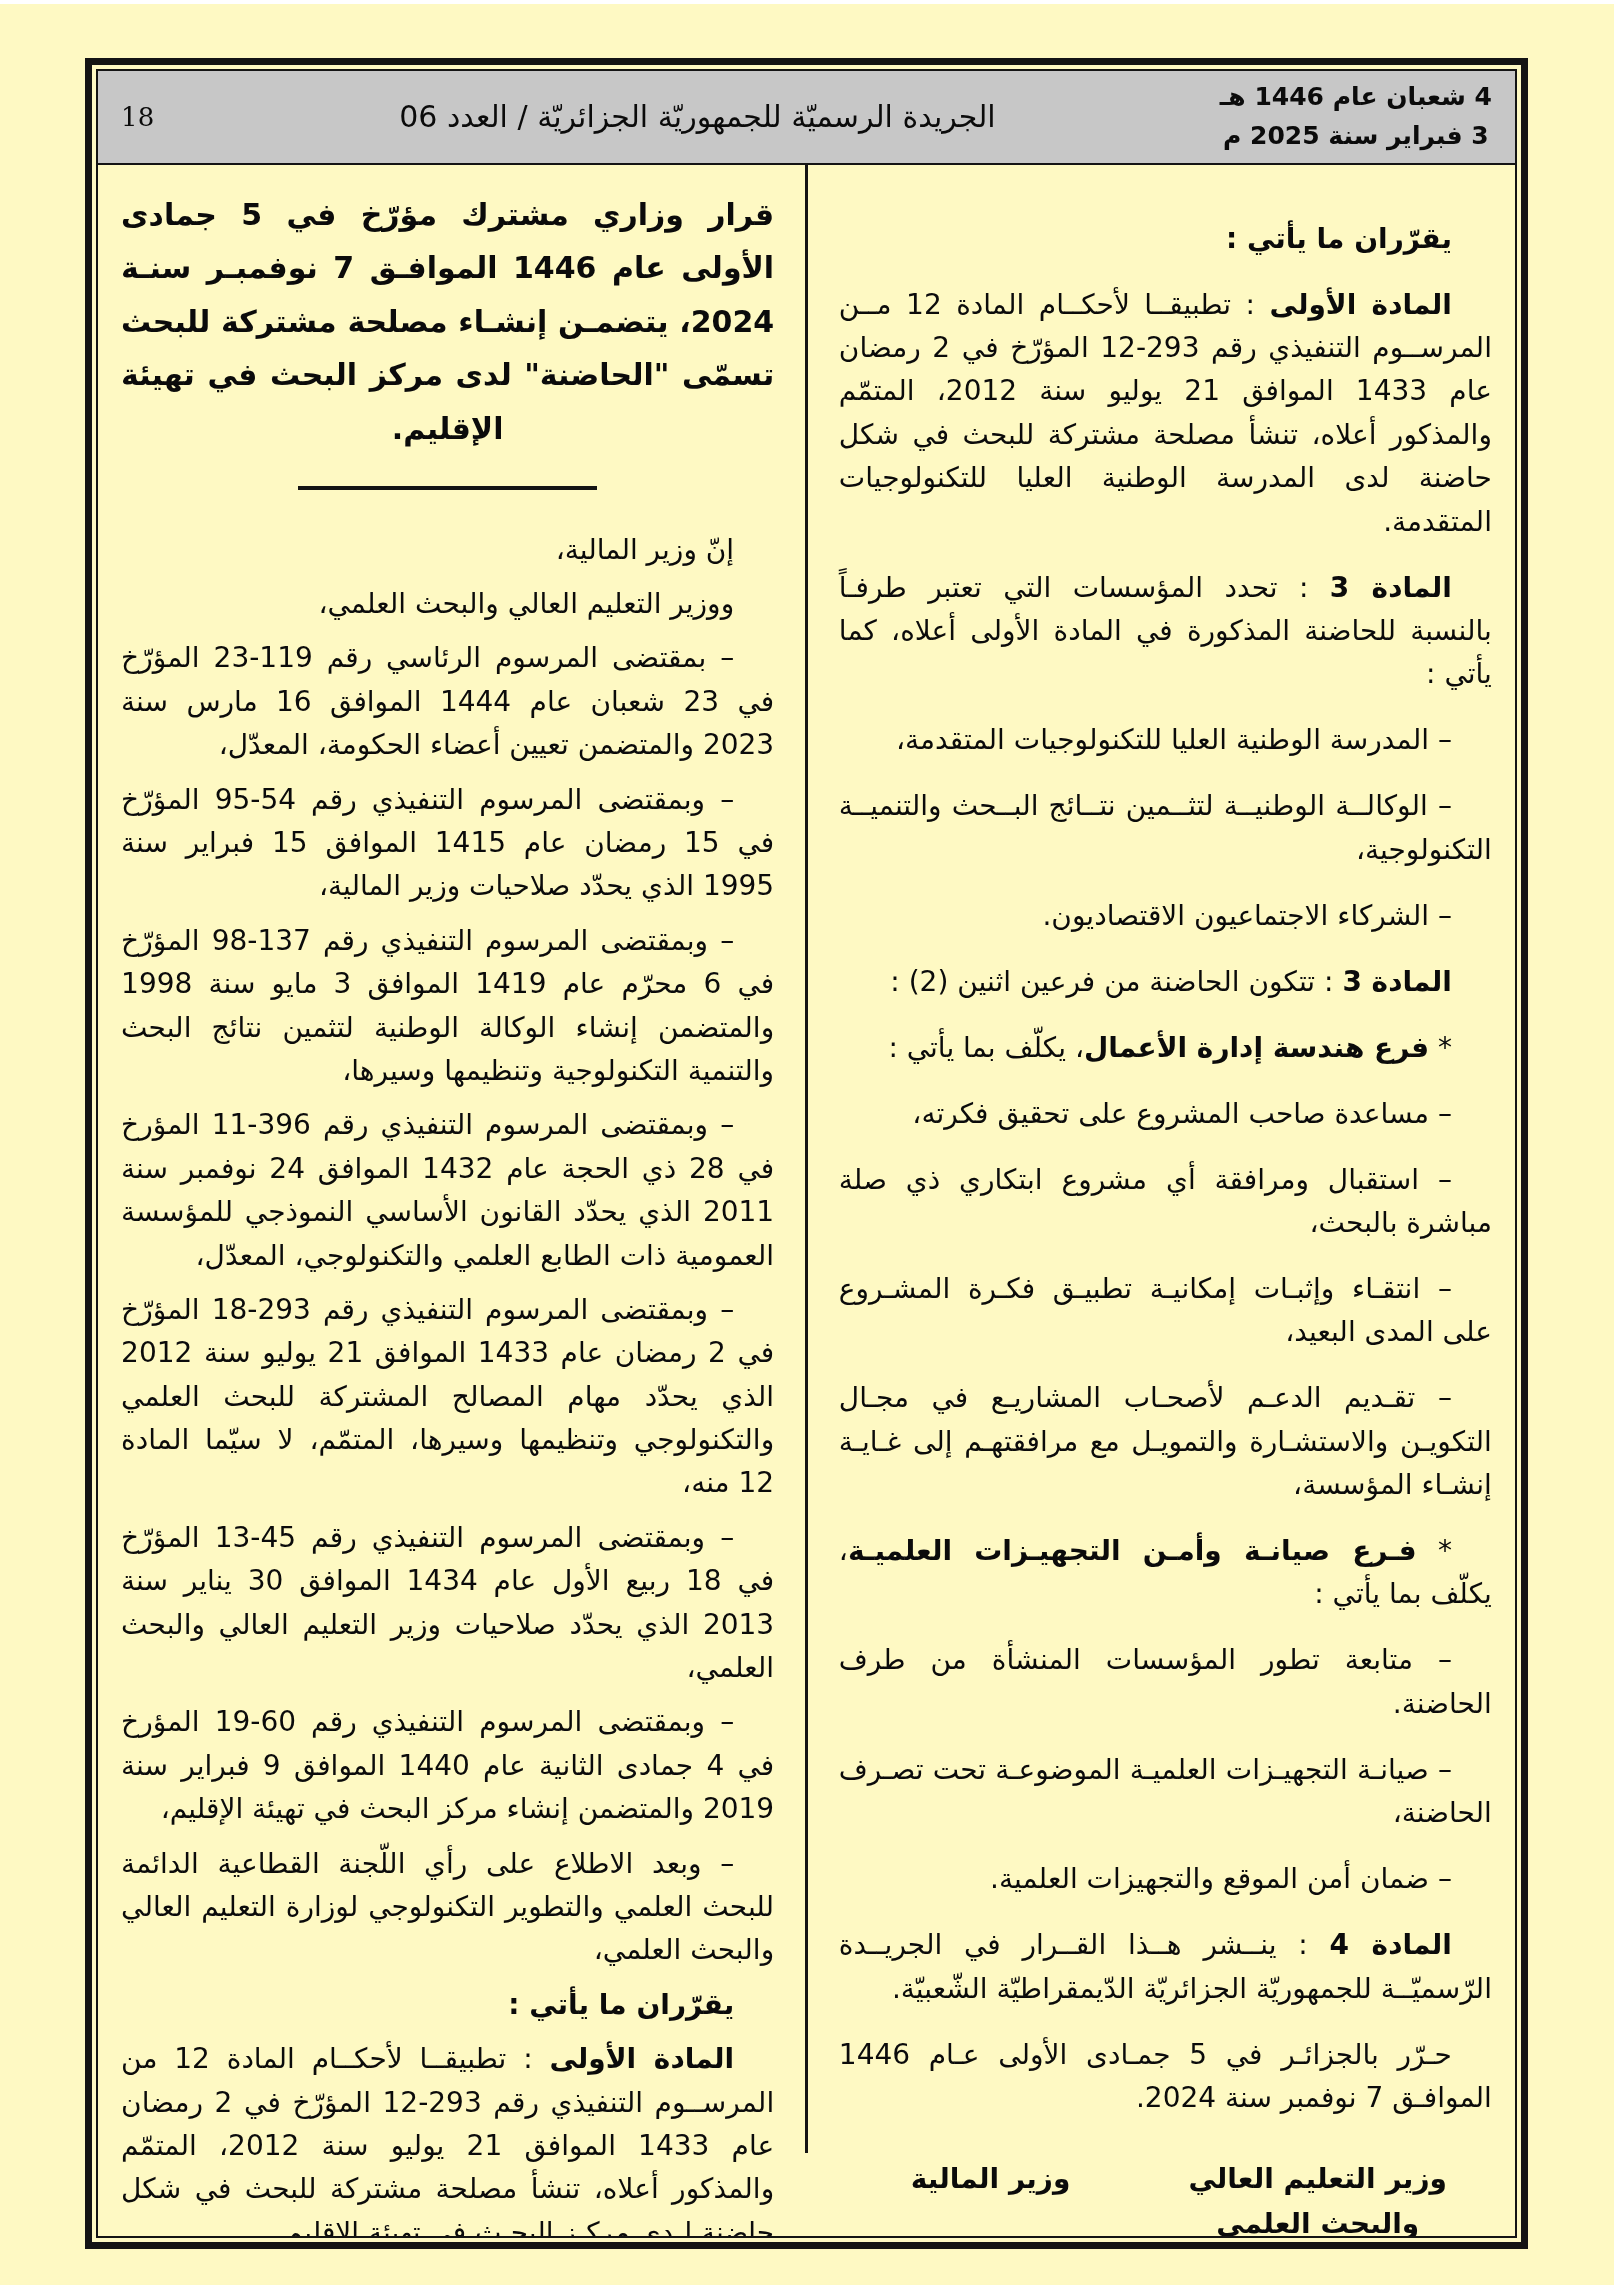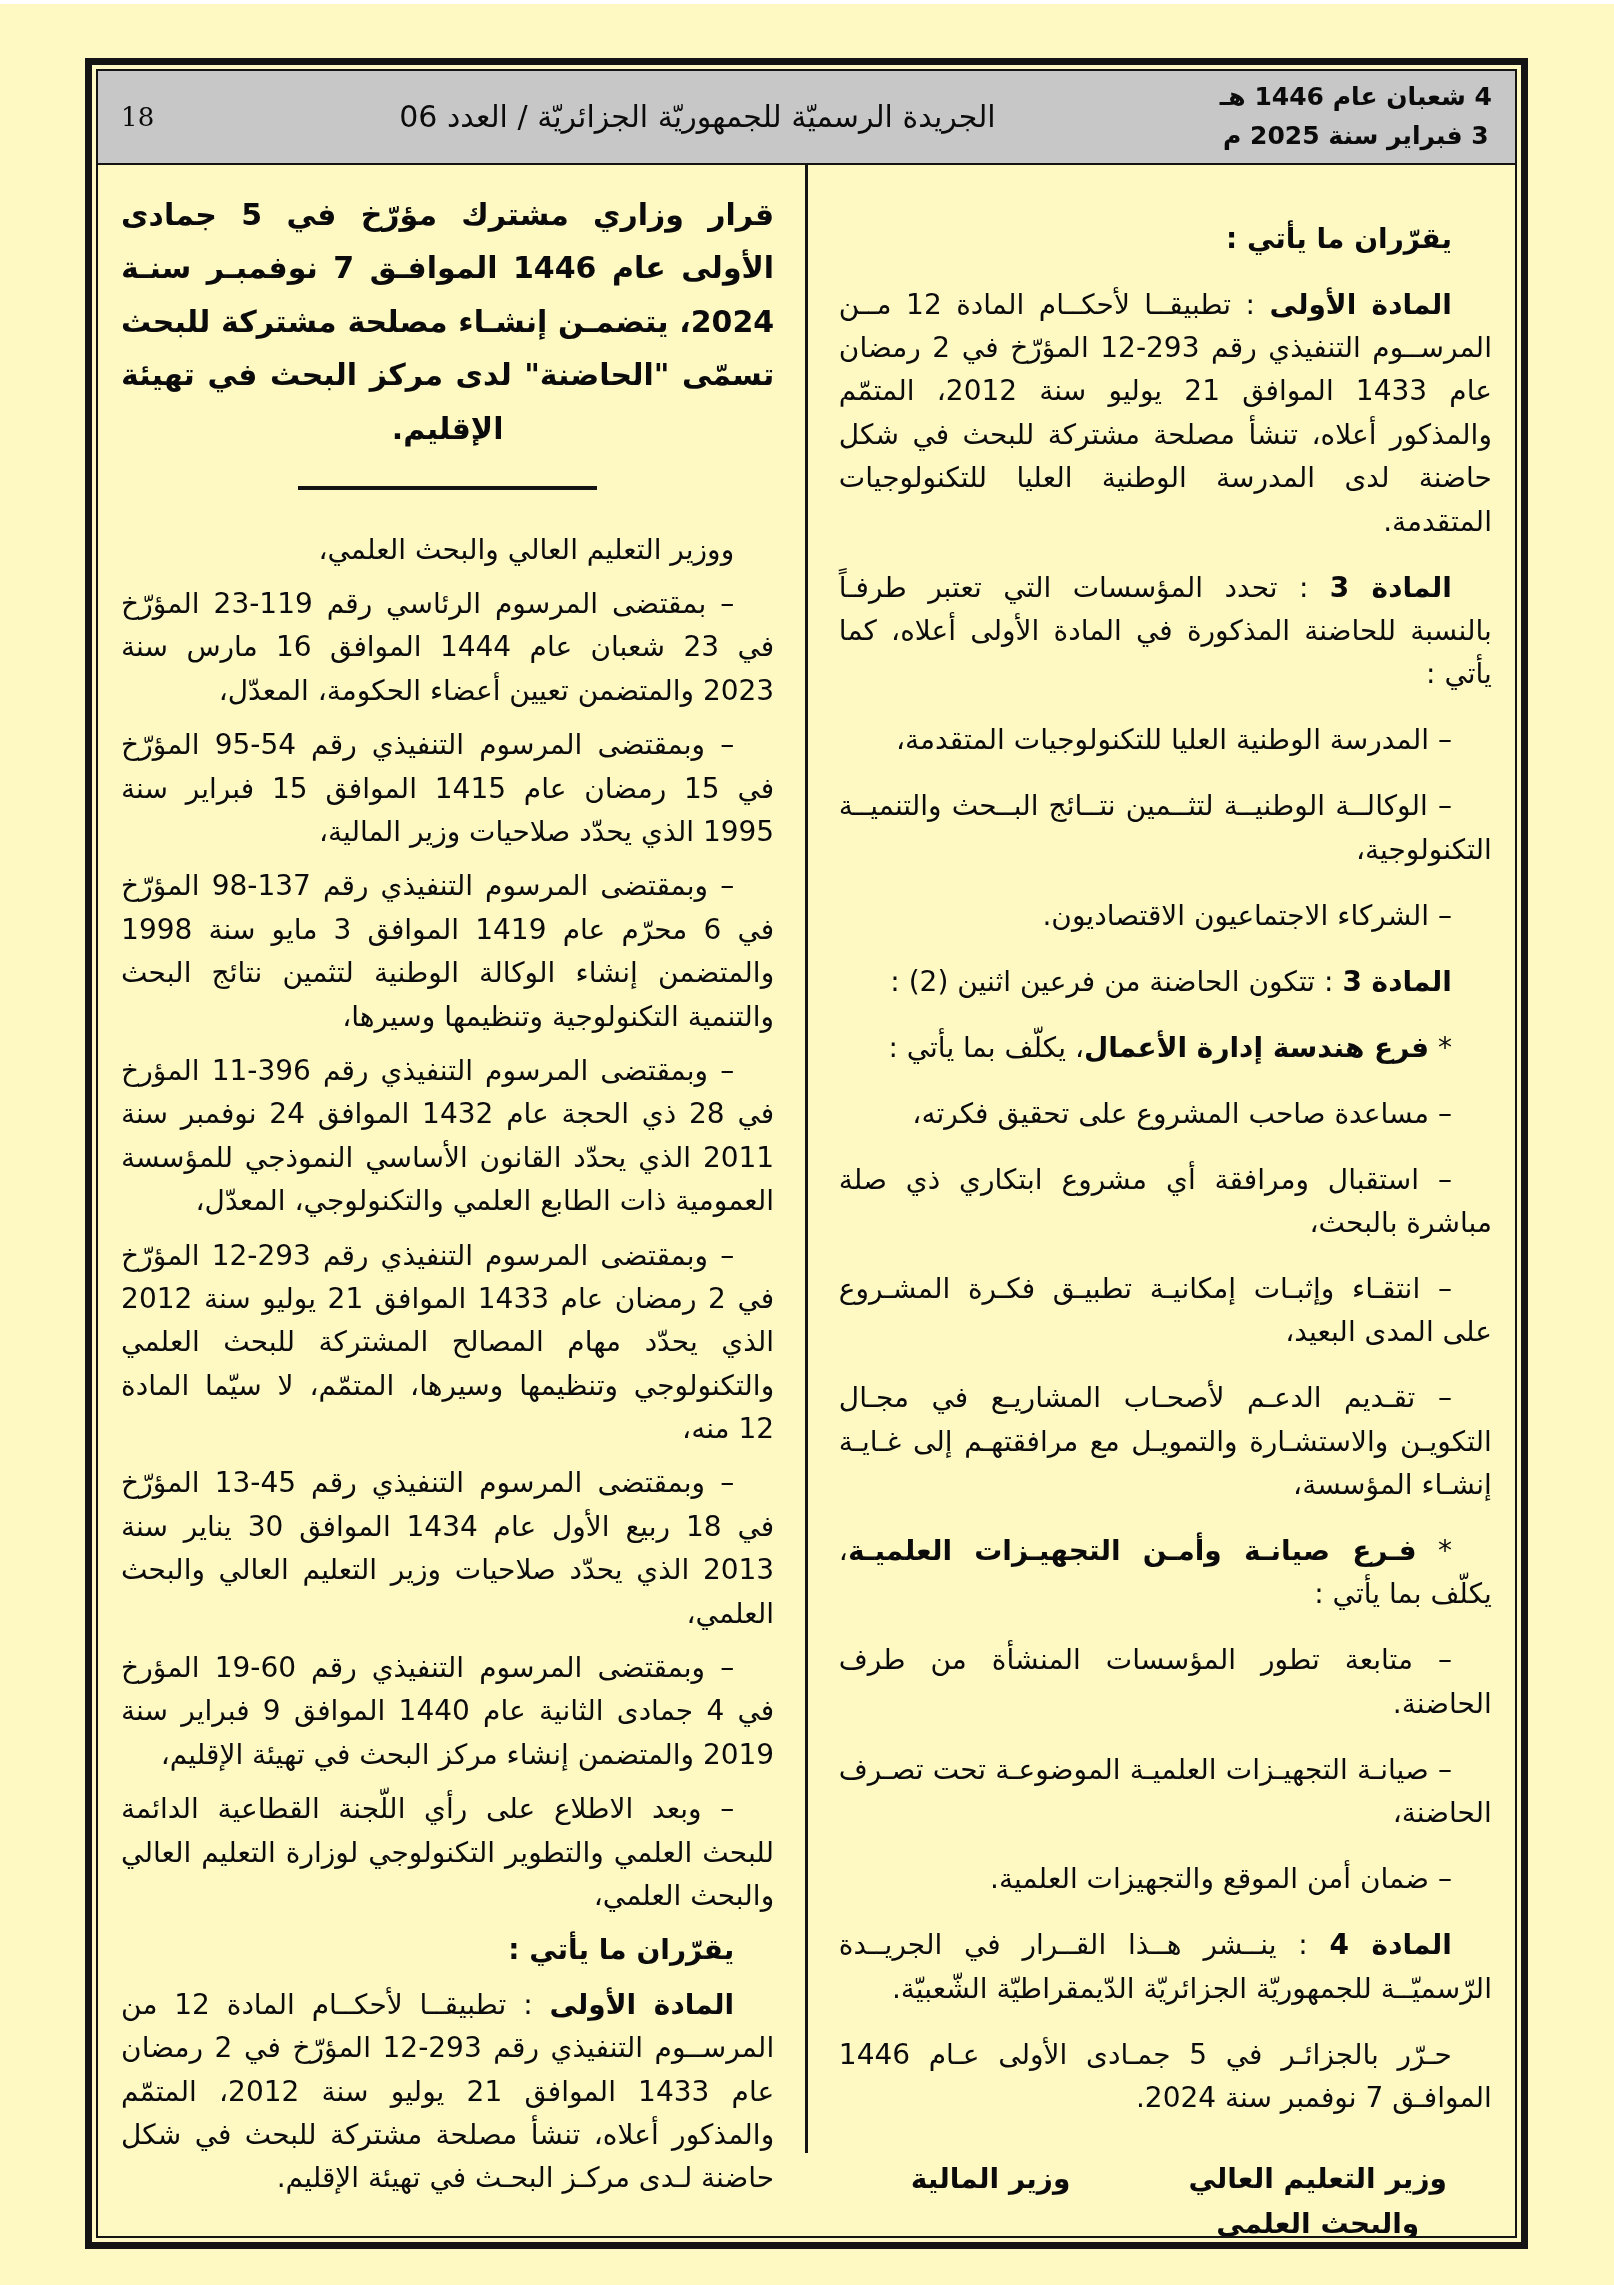--- a/index.html
+++ b/index.html
@@ -77,26 +77,27 @@
                 <div class="sig-title">
                   <div>وزير المالية</div>
                 </div>
               </div>
             </div>
           </div>
         <div class="divider"></div>
         <div class="col col-left">
             <p class="par par-title"><b>قرار وزاري مشترك مؤرّخ في 5 جمادى الأولى عام 1446 الموافـق 7 نوفمبـر سنـة 2024، يتضمـن إنشـاء مصلحة مشتركة للبحث تسمّى "الحاضنة" لدى مركز البحث في تهيئة الإقليم.</b></p>
             <div class="rule"></div>
+            <p class="par par-body"><span>إنّ وزير المالية،</span></p>
             <p class="par par-body"><span>ووزير التعليم العالي والبحث العلمي،</span></p>
             <p class="par par-body"><span>– بمقتضى المرسوم الرئاسي رقم 119-23 المؤرّخ في 23 شعبان عام 1444 الموافق 16 مارس سنة 2023 والمتضمن تعيين أعضاء الحكومة، المعدّل،</span></p>
             <p class="par par-body"><span>– وبمقتضى المرسوم التنفيذي رقم 54-95 المؤرّخ في 15 رمضان عام 1415 الموافق 15 فبراير سنة 1995 الذي يحدّد صلاحيات وزير المالية،</span></p>
             <p class="par par-body"><span>– وبمقتضى المرسوم التنفيذي رقم 137-98 المؤرّخ في 6 محرّم عام 1419 الموافق 3 مايو سنة 1998 والمتضمن إنشاء الوكالة الوطنية لتثمين نتائج البحث والتنمية التكنولوجية وتنظيمها وسيرها،</span></p>
             <p class="par par-body"><span>– وبمقتضى المرسوم التنفيذي رقم 396-11 المؤرخ في 28 ذي الحجة عام 1432 الموافق 24 نوفمبر سنة 2011 الذي يحدّد القانون الأساسي النموذجي للمؤسسة العمومية ذات الطابع العلمي والتكنولوجي، المعدّل،</span></p>
-            <p class="par par-body"><span>– وبمقتضى المرسوم التنفيذي رقم 293-12 المؤرّخ في 2 رمضان عام 1433 الموافق 21 يوليو سنة 2012 الذي يحدّد مهام المصالح المشتركة للبحث العلمي والتكنولوجي وتنظيمها وسيرها، المتمّم، لا سيّما المادة 12 منه،</span></p>
+            <p class="par par-body"><span>– وبمقتضى المرسوم التنفيذي رقم 293-18 المؤرّخ في 2 رمضان عام 1433 الموافق 21 يوليو سنة 2012 الذي يحدّد مهام المصالح المشتركة للبحث العلمي والتكنولوجي وتنظيمها وسيرها، المتمّم، لا سيّما المادة 12 منه،</span></p>
             <p class="par par-body"><span>– وبمقتضى المرسوم التنفيذي رقم 45-13 المؤرّخ في 18 ربيع الأول عام 1434 الموافق 30 يناير سنة 2013 الذي يحدّد صلاحيات وزير التعليم العالي والبحث العلمي،</span></p>
             <p class="par par-body"><span>– وبمقتضى المرسوم التنفيذي رقم 60-19 المؤرخ في 4 جمادى الثانية عام 1440 الموافق 9 فبراير سنة 2019 والمتضمن إنشاء مركز البحث في تهيئة الإقليم،</span></p>
             <p class="par par-body"><span>– وبعد الاطلاع على رأي اللّجنة القطاعية الدائمة للبحث العلمي والتطوير التكنولوجي لوزارة التعليم العالي والبحث العلمي،</span></p>
             <p class="par par-bold"><b>يقرّران ما يأتي :</b></p>
             <p class="par par-body"><b>المادة الأولى</b><span> : تطبيقــا لأحكــام المادة 12 من المرســوم التنفيذي رقم 293-12 المؤرّخ في 2 رمضان عام 1433 الموافق 21 يوليو سنة 2012، المتمّم والمذكور أعلاه، تنشأ مصلحة مشتركة للبحث في شكل حاضنة لـدى مركـز البحـث في تهيئة الإقليم.</span></p>
           </div>
       </div>
 
     </div>
   </div>

